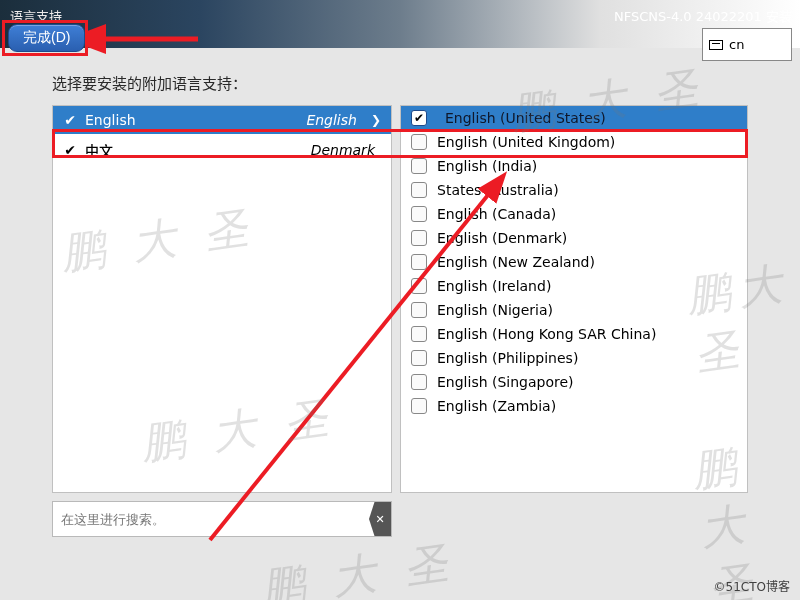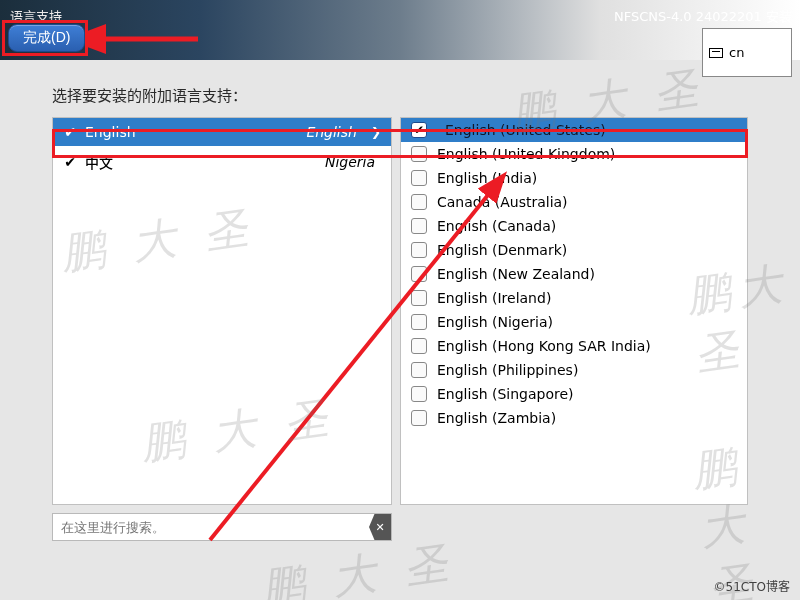--- a/index.html
+++ b/index.html
@@ -1,39 +1,39 @@
 <!DOCTYPE html>
 <html><head>
 <meta charset="utf-8">
 <style>
   * { box-sizing: border-box; margin: 0; padding: 0; }
   body { font-family: "DejaVu Sans", "Noto Sans CJK SC", sans-serif; font-size: 14px; background: #e6e6e6; width: 800px; height: 600px; overflow: hidden; position: relative; }
   .header {
-    height: 60px;
+    height: 48px;
     background: linear-gradient(to right, #1b2e3c 0%, #2b4560 25%, #6d7d8c 50%, #e0e0e0 75%, #ffffff 100%);
     color: #fff;
     position: relative;
   }
   .header-title { position: absolute; top: 6px; left: 10px; font-size: 13px; color: #eceaea; }
   .header-version { position: absolute; top: 6px; right: 8px; font-size: 13px; color: #fff; }
   .done-btn-wrap {
     position: absolute; top: 24px; left: 8px;
   }
   .done-btn {
     background: linear-gradient(#3f7fd6, #2a5fb0);
     color: #fff; border: 1px solid #1d4a8c; border-radius: 9px;
     padding: 4px 14px; font-size: 14px; cursor: pointer;
     box-shadow: inset 0 1px 0 rgba(255,255,255,0.3);
   }
   .red-box {
     position: absolute; border: 3px solid #ec1c24; pointer-events: none;
   }
   .kbd-indicator {
     position: absolute; top: 28px; right: 8px; background: #fff; border: 1px solid #888;
-    padding: 16px 6px; display: flex; align-items: center; gap: 6px; min-width: 90px;
+    padding: 8px 6px; display: flex; align-items: center; gap: 6px; min-width: 90px;
     font-size: 13px; color: #000;
   }
   .kbd-icon { width: 14px; height: 10px; border: 1px solid #000; display: inline-block; position: relative; }
   .kbd-icon::after { content: ""; display: block; position: absolute; inset: 2px; border-top: 1px solid #000; }
   .prompt { margin: 24px 0 12px 52px; font-size: 15px; color: #2a2a2a; }
   .panels { display: flex; gap: 8px; margin: 0 52px; }
   .left-panel, .right-panel {
     border: 1px solid #c0c0c0; background: #fff; height: 388px; overflow: hidden;
   }
   .left-panel { width: 340px; }
@@ -52,21 +52,21 @@
   .locale-row.selected { background: #2f7ec9; color: #0f172a; gap: 18px; }
   .cb {
     width: 16px; height: 16px; border: 1px solid #888; border-radius: 3px; background: #fafafa;
     display: flex; align-items: center; justify-content: center; font-size: 12px; line-height: 1;
   }
   .locale-row.selected .cb { background: #fff; border-color: #1d4a8c; }
   .cb.checked::after { content: "✔"; color: #000; font-weight: bold; }
   .search-row { margin: 8px 52px 0 52px; display: flex; }
   .search-box {
     flex: 0 0 340px; border: 1px solid #b9b9b9; background: #fff;
-    display: flex; align-items: center; height: 28px;
+    display: flex; align-items: center; height: 36px;
   }
   .search-input {
     flex: 1; border: none; outline: none; padding: 0 8px; font-size: 13px; color: #888; background: transparent;
   }
   .clear-btn {
     width: 22px; height: 100%; background: #555; color: #fff;
     display: flex; align-items: center; justify-content: center; cursor: pointer;
     clip-path: polygon(25% 0, 100% 0, 100% 100%, 25% 100%, 0 50%);
     font-size: 11px;
   }
@@ -100,39 +100,39 @@
   <div class="left-panel" id="left-panel">
       <div class="lang-row selected">
         <span class="check-mark">✔</span>
         <span class="lang-name">English</span>
         <span class="lang-native">English</span>
         <span class="chev">❯</span>
       </div>
       <div class="lang-row">
         <span class="check-mark">✔</span>
         <span class="lang-name">中文</span>
-        <span class="lang-native">Nigeria</span>
+        <span class="lang-native">Denmark</span>
       </div>
     </div>
   <div class="right-panel" id="right-panel">
       <div class="locale-row selected">
         <span class="cb checked"></span>
         <span>English (United States)</span>
       </div>
       <div class="locale-row">
         <span class="cb"></span>
         <span>English (United Kingdom)</span>
       </div>
       <div class="locale-row">
         <span class="cb"></span>
         <span>English (India)</span>
       </div>
       <div class="locale-row">
         <span class="cb"></span>
-        <span>Canada (Australia)</span>
+        <span>States (Australia)</span>
       </div>
       <div class="locale-row">
         <span class="cb"></span>
         <span>English (Canada)</span>
       </div>
       <div class="locale-row">
         <span class="cb"></span>
         <span>English (Denmark)</span>
       </div>
       <div class="locale-row">
@@ -142,21 +142,21 @@
       <div class="locale-row">
         <span class="cb"></span>
         <span>English (Ireland)</span>
       </div>
       <div class="locale-row">
         <span class="cb"></span>
         <span>English (Nigeria)</span>
       </div>
       <div class="locale-row">
         <span class="cb"></span>
-        <span>English (Hong Kong SAR India)</span>
+        <span>English (Hong Kong SAR China)</span>
       </div>
       <div class="locale-row">
         <span class="cb"></span>
         <span>English (Philippines)</span>
       </div>
       <div class="locale-row">
         <span class="cb"></span>
         <span>English (Singapore)</span>
       </div>
       <div class="locale-row">

